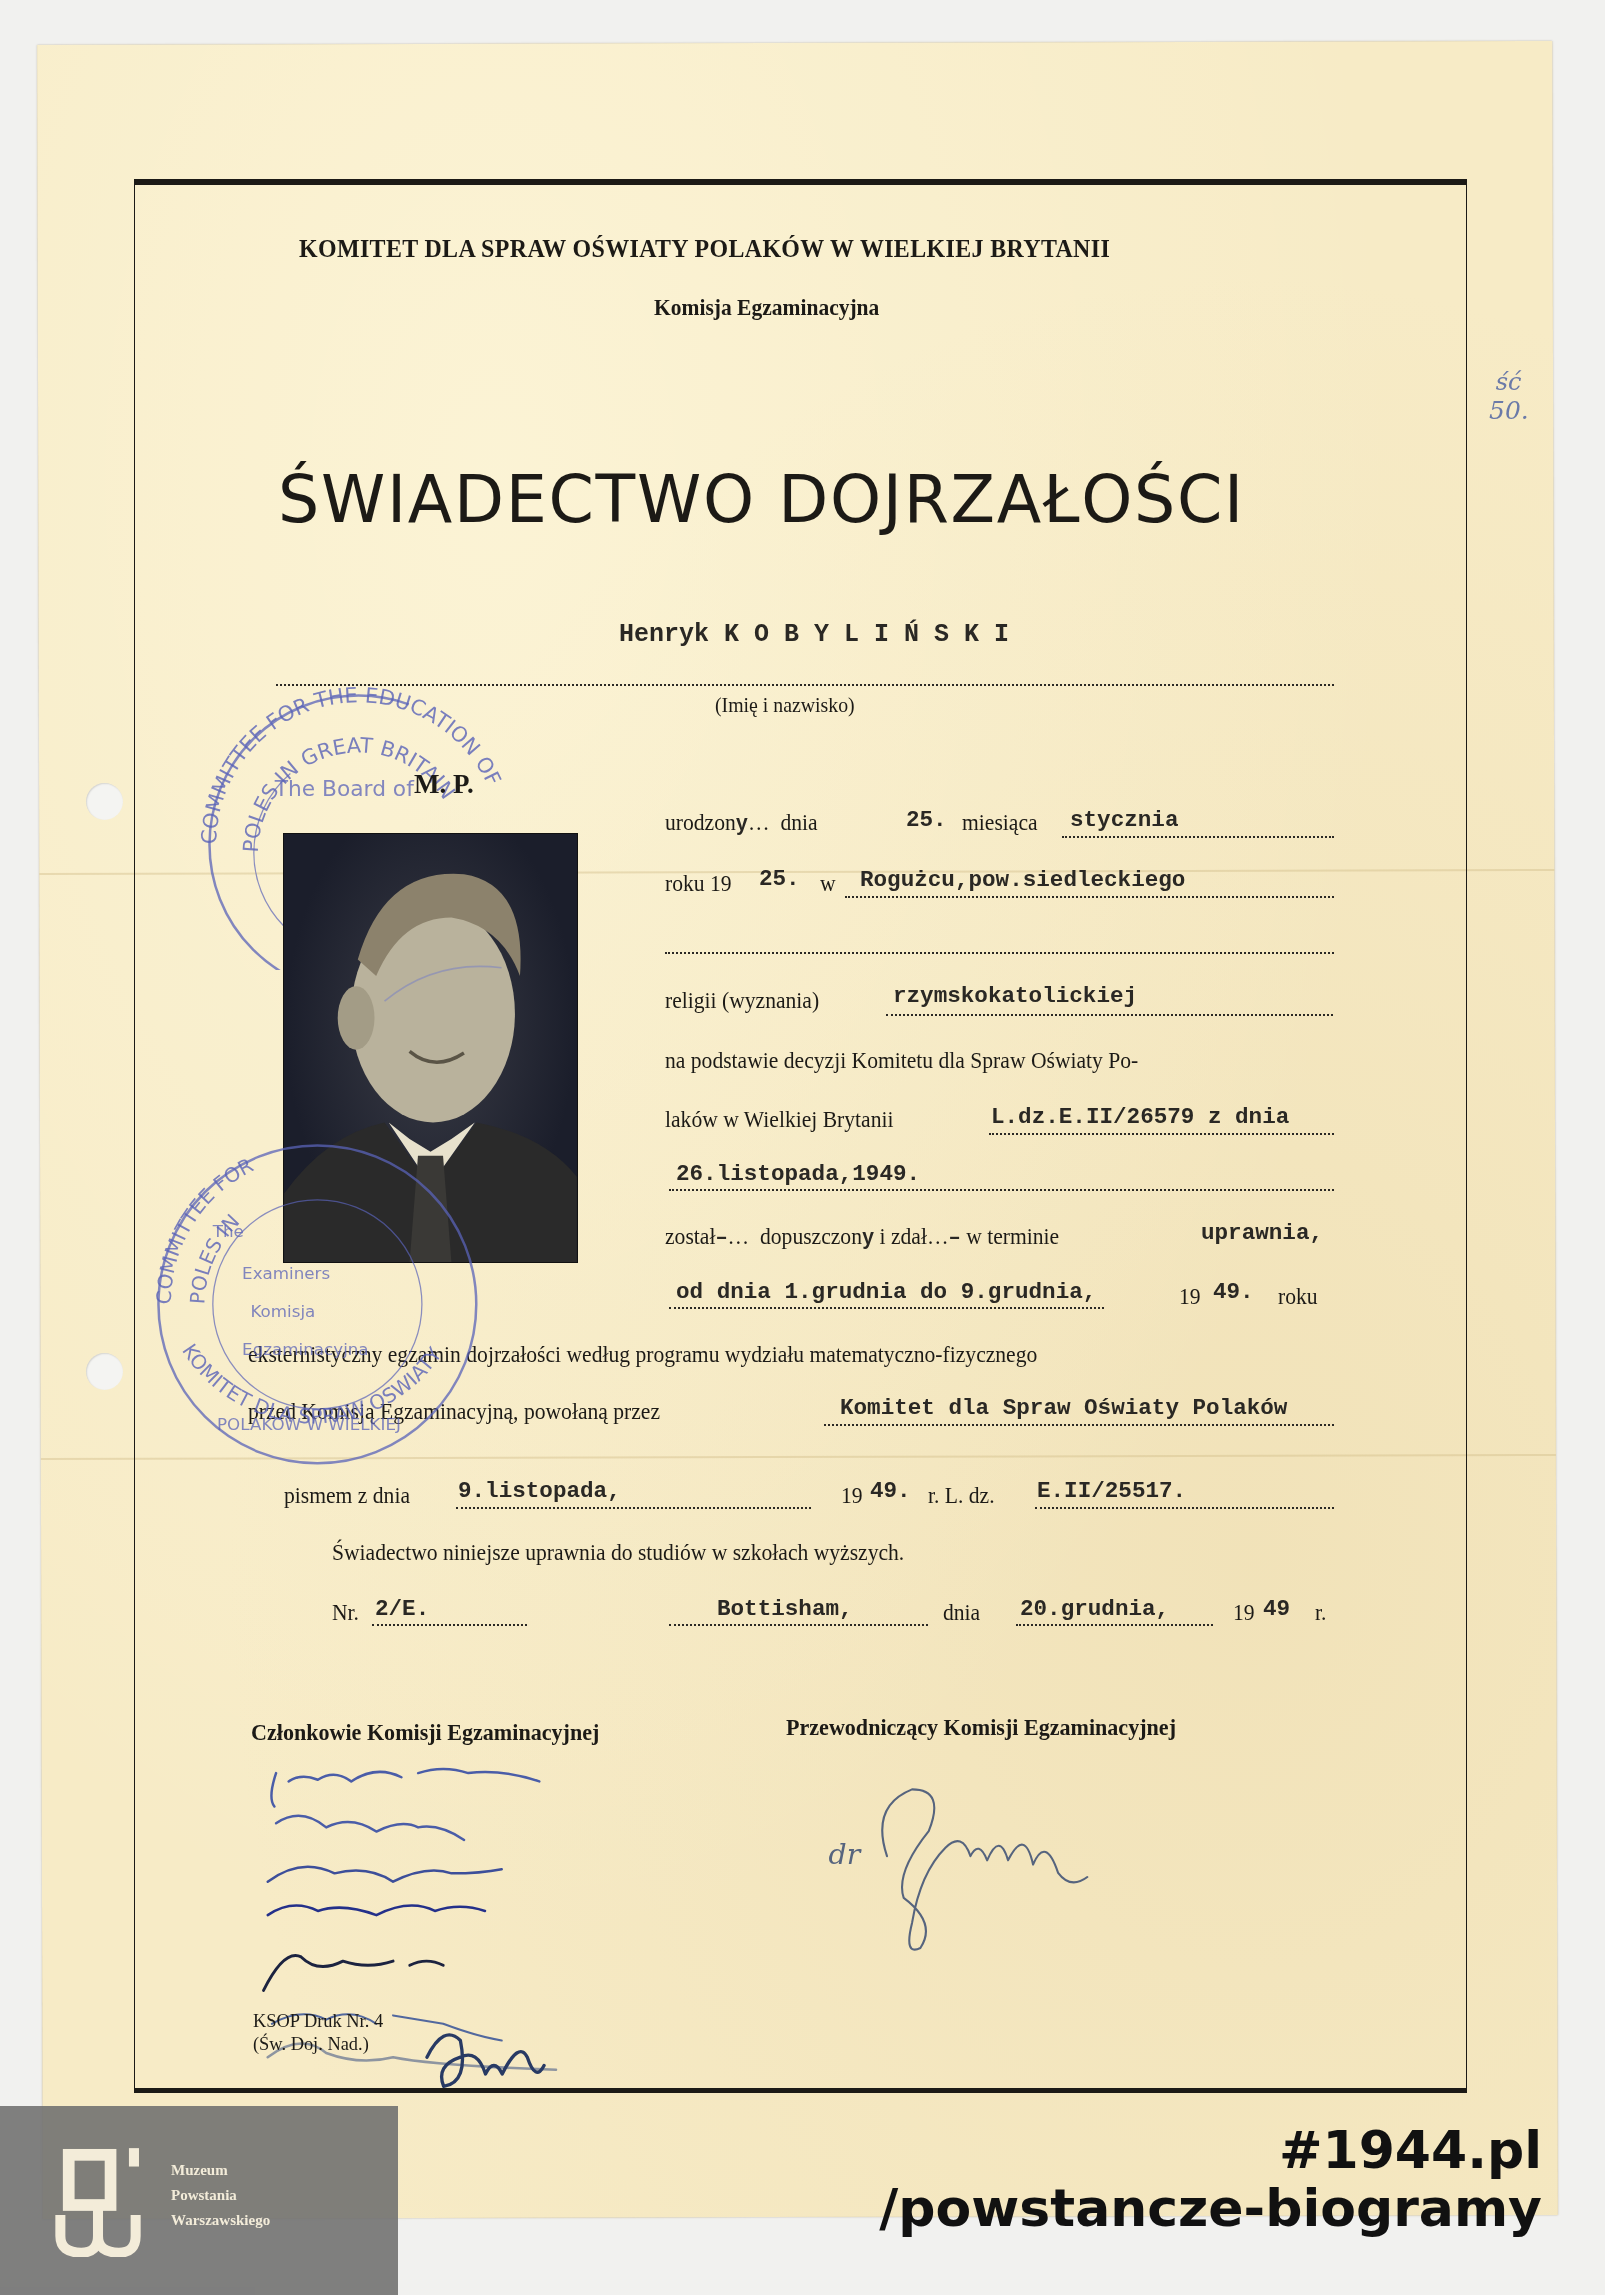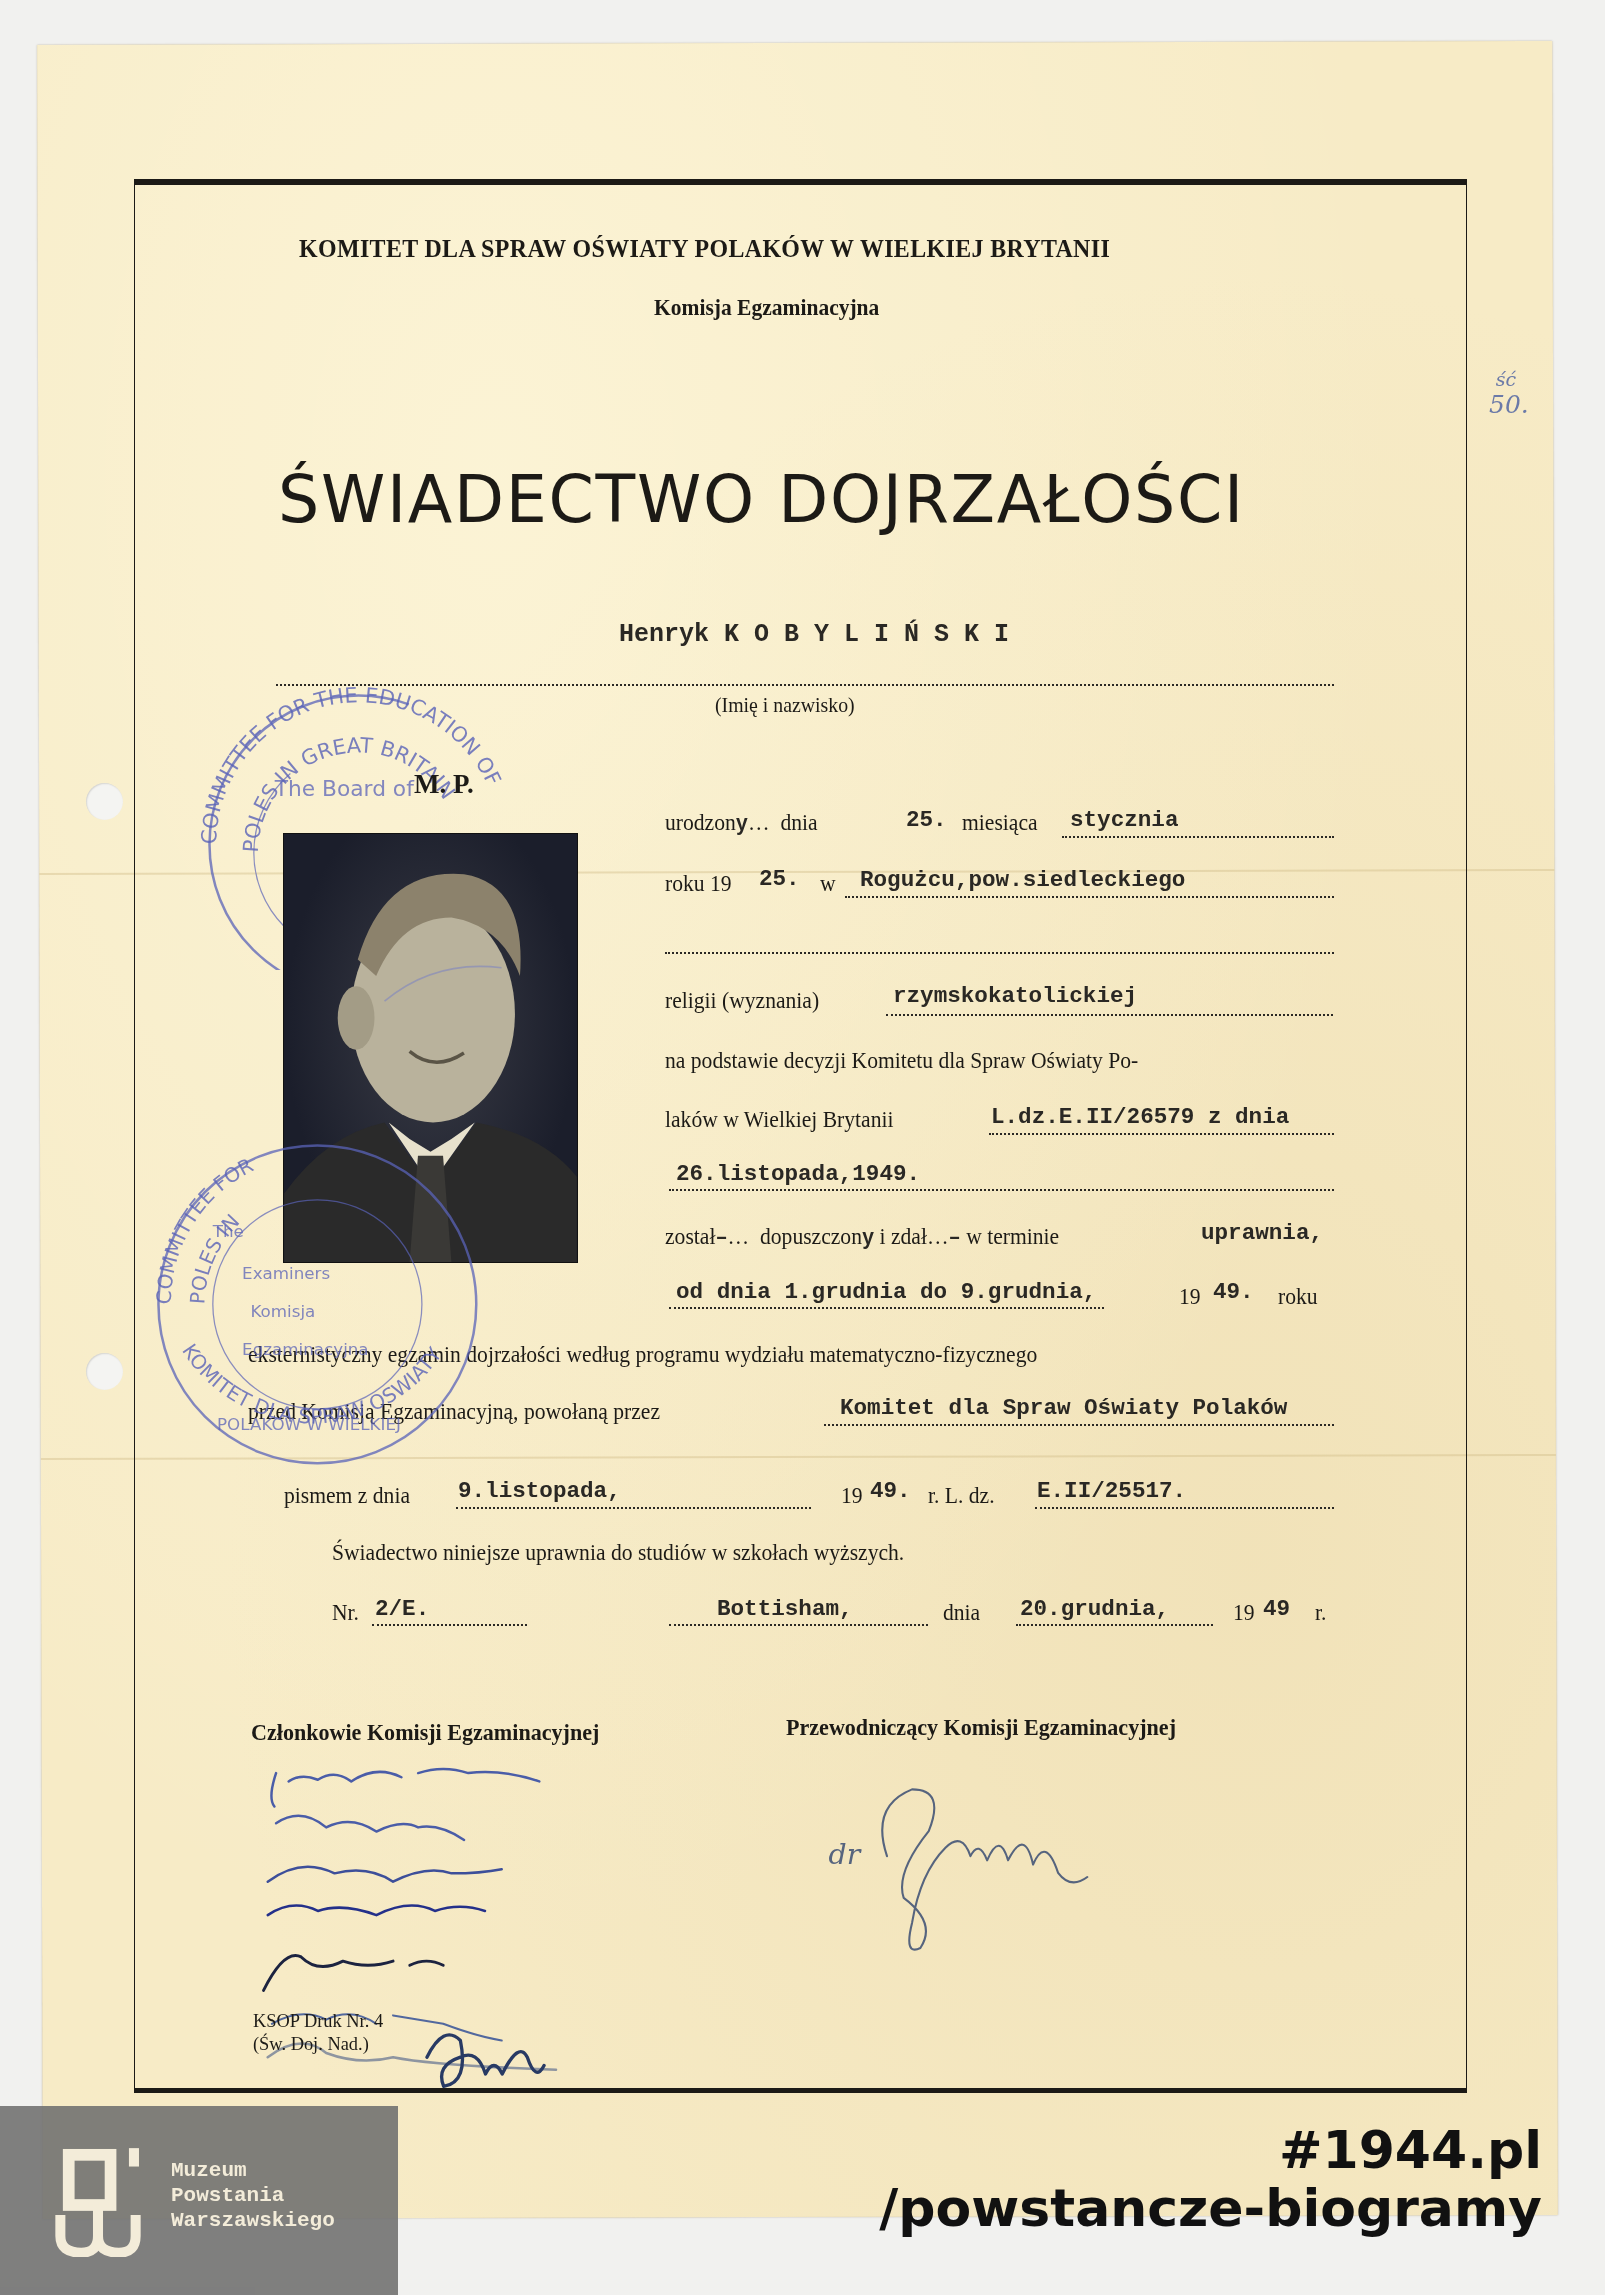--- a/index.html
+++ b/index.html
@@ -61,21 +61,21 @@
 
 <div class="punch" style="left:86px;top:783px"></div>
 <div class="punch" style="left:86px;top:1353px"></div>
 
 <div class="frame"></div>
 
 <div class="abs hdr1" style="left:299px;top:234px">KOMITET DLA SPRAW OŚWIATY POLAKÓW W WIELKIEJ BRYTANII</div>
 <div class="abs hdr2" style="left:654px;top:294px">Komisja Egzaminacyjna</div>
 
 <div class="abs margin-note">
-  <div style="font-size:19px;margin-left:6.7px">ść</div>
+  <div style="font-size:24px;margin-left:6.7px">ść</div>
   <div style="font-size:25px">50.</div>
 </div>
 
 <div class="abs title" style="left:278px;top:462px">ŚWIADECTWO DOJRZAŁOŚCI</div>
 
 <div class="dots" style="left:276px;top:684px;width:1058px"></div>
 <div class="abs typed" style="left:619px;top:620px;font-size:25px">Henryk  K O B Y L I Ń S K I</div>
 <div class="abs body" style="left:715px;top:692px;font-size:22px">(Imię i nazwisko)</div>
 
 <svg class="abs" style="left:166px;top:652px" width="368" height="318" viewBox="0 0 440 380">
@@ -212,21 +212,21 @@
 <svg class="abs" style="left:410px;top:2007px" width="151" height="92" viewBox="0 0 180 110">
   <path class="sig" stroke="#283a64" stroke-width="4" d="M20 60 Q40 20 60 40 Q70 90 40 95 Q30 70 60 60 Q80 50 90 80 Q100 60 110 80 Q130 40 140 60 Q150 90 160 70"></path>
 </svg>
 
 <div class="footer-logo">
   <svg class="abs" style="left:52px;top:42px" width="92" height="109" viewBox="0 0 110 130">
     <rect x="20" y="8" width="50" height="60" fill="none" stroke="#f3ecd9" stroke-width="14"></rect>
     <path d="M10 80 L10 105 Q10 125 35 125 Q55 125 55 105 L55 70 M55 105 Q55 125 80 125 Q100 125 100 105 L100 80" fill="none" stroke="#f3ecd9" stroke-width="12"></path>
     <rect x="92" y="0" width="12" height="22" fill="#f3ecd9"></rect>
   </svg>
-  <div class="abs" style="left:171px;top:52px;color:#f3ecd9;font-family:Liberation Mono, monospace;font-size:21px;line-height:25px;font-weight:bold">
+  <div class="abs" style="left:171px;top:52px;color:#f3ecd9;font-family:Liberation Serif, serif;font-size:15px;line-height:25px;font-weight:bold">
     <div>Muzeum</div>
     <div>Powstania</div>
     <div>Warszawskiego</div>
   </div>
 </div>
 <div class="brand" style="top:2120px;font-size:52px">#1944.pl</div>
 <div class="brand" style="top:2178px;font-size:52px">/powstancze-biogramy</div>
 
 
 </body></html>

